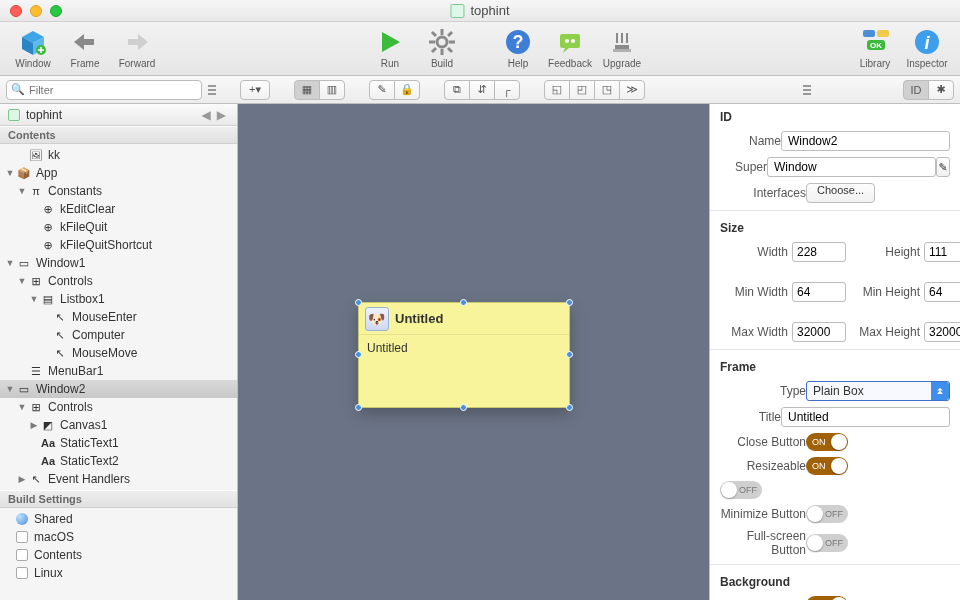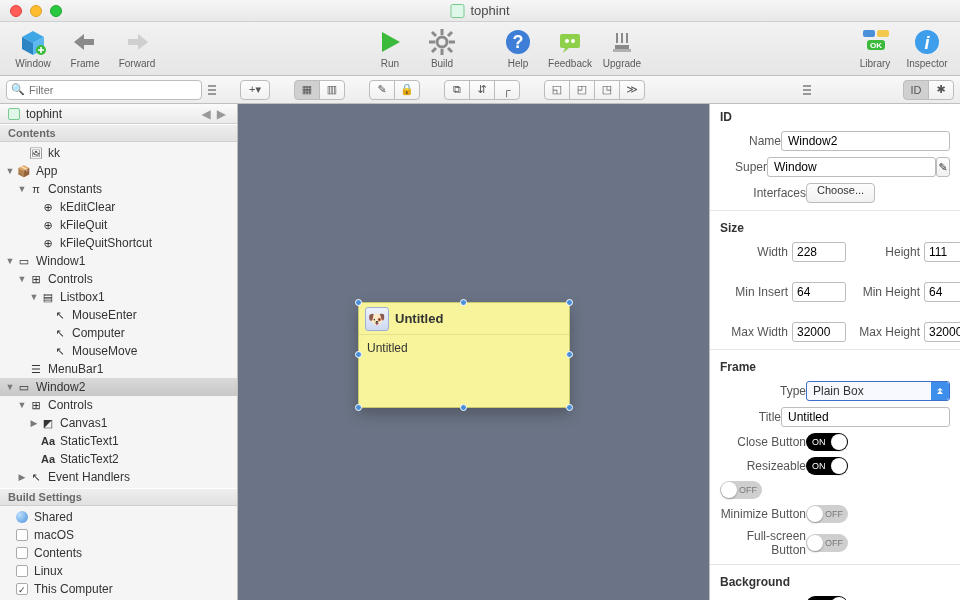--- a/index.html
+++ b/index.html
@@ -71,21 +71,21 @@
 .insp-row { display: flex; align-items: center; padding: 3px 10px; }
 .insp-row label { width: 86px; text-align: right; color: #555; font-size: 12px; }
 .insp-row input[type=text] { flex: 1; height: 20px; border: 1px solid #bcbcbc; border-radius: 3px; padding: 0 6px; font-size: 12px; background: #fff; }
 .insp-row .btn { height: 20px; padding: 0 10px; border: 1px solid #bcbcbc; border-radius: 4px; background: linear-gradient(#fdfdfd, #f1f1f1); font-size: 11px; cursor: pointer; }
 .insp-row .pencil { width: 24px; height: 20px; border: 1px solid #bcbcbc; border-radius: 3px; background: linear-gradient(#fdfdfd, #f1f1f1); display: flex; align-items: center; justify-content: center; cursor: pointer; font-size: 11px; }
 .sz-grid { display: grid; grid-template-columns: 68px 54px 70px 54px; gap: 20px 4px; padding: 3px 10px; align-items: center; }
 .sz-grid label { text-align: right; color: #555; font-size: 12px; }
 .sz-grid input { height: 20px; border: 1px solid #bcbcbc; border-radius: 3px; padding: 0 4px; font-size: 12px; }
 .switch { width: 42px; height: 18px; border-radius: 9px; background: #cfcfcf; position: relative; font-size: 9px; color: #777; display: flex; align-items: center; justify-content: flex-start; padding: 0 3px; cursor: pointer; }
 .switch::after { content: ""; position: absolute; width: 16px; height: 16px; border-radius: 50%; background: #fff; top: 1px; left: 1px; box-shadow: 0 1px 2px rgba(0,0,0,0.3); }
-.switch.on { background: #000000; color: #fff; justify-content: flex-start; padding-left: 6px; }
+.switch.on { background: #a16207; color: #fff; justify-content: flex-start; padding-left: 6px; }
 .switch.on::after { left: 25px; }
 .switch.off { justify-content: flex-end; padding-right: 5px; }
 .select { flex: 1; height: 20px; border: 1px solid #3e70c9; background: #f7f9ff; border-radius: 3px; display: flex; align-items: center; padding: 0 6px; font-size: 12px; position: relative; cursor: pointer; }
 .select .arr { position: absolute; right: 0; top: 0; width: 18px; height: 100%; background: #3e8eeb; border-radius: 0 3px 3px 0; display: flex; align-items: center; justify-content: center; }
 .select .arr::before { content: ""; width: 6px; height: 6px; background: #fff; clip-path: polygon(50% 0, 100% 40%, 50% 40%, 100% 100%, 0 100%, 50% 40%, 0 40%); }
 .hr { height: 1px; background: #e5e5e5; margin: 4px 0; }
 
 
 .cube { fill: #3fa6e6; }
 .arrow-g { fill: #8a8a8a; }
@@ -378,24 +378,20 @@
           <span>macOS</span>
         </div>
       <div class="tree-row ind1">
           <span class="check"></span>
           <span>Contents</span>
         </div>
       <div class="tree-row ind1">
           <span class="check"></span>
           <span>Linux</span>
         </div>
-      <div class="tree-row ind1">
-          <span class="check on"></span>
-          <span>This Computer</span>
-        </div>
     </div>
   </div>
 
   <div class="canvas-area">
     <div class="window-preview">
       <div class="wp-title">
         <div class="wp-icon">🐶</div>
         <span>Untitled</span>
       </div>
       <div class="wp-body">Untitled</div>
@@ -425,21 +421,21 @@
         <label>Interfaces</label>
         <div class="btn">Choose...</div>
       </div>
     <div class="hr"></div>
     <div class="insp-section-h">Size</div>
     <div class="sz-grid">
       <label>Width</label>
         <input value="228" style="">
       <label>Height</label>
         <input value="111" style="">
-      <label>Min Insert</label>
+      <label>Min Width</label>
         <input value="64" style="">
       <label>Min Height</label>
         <input value="64" style="">
       <label>Max Width</label>
         <input value="32000" style="">
       <label>Max Height</label>
         <input value="32000" style="">
     </div>
     <div class="hr"></div>
     <div class="insp-section-h">Frame</div>

